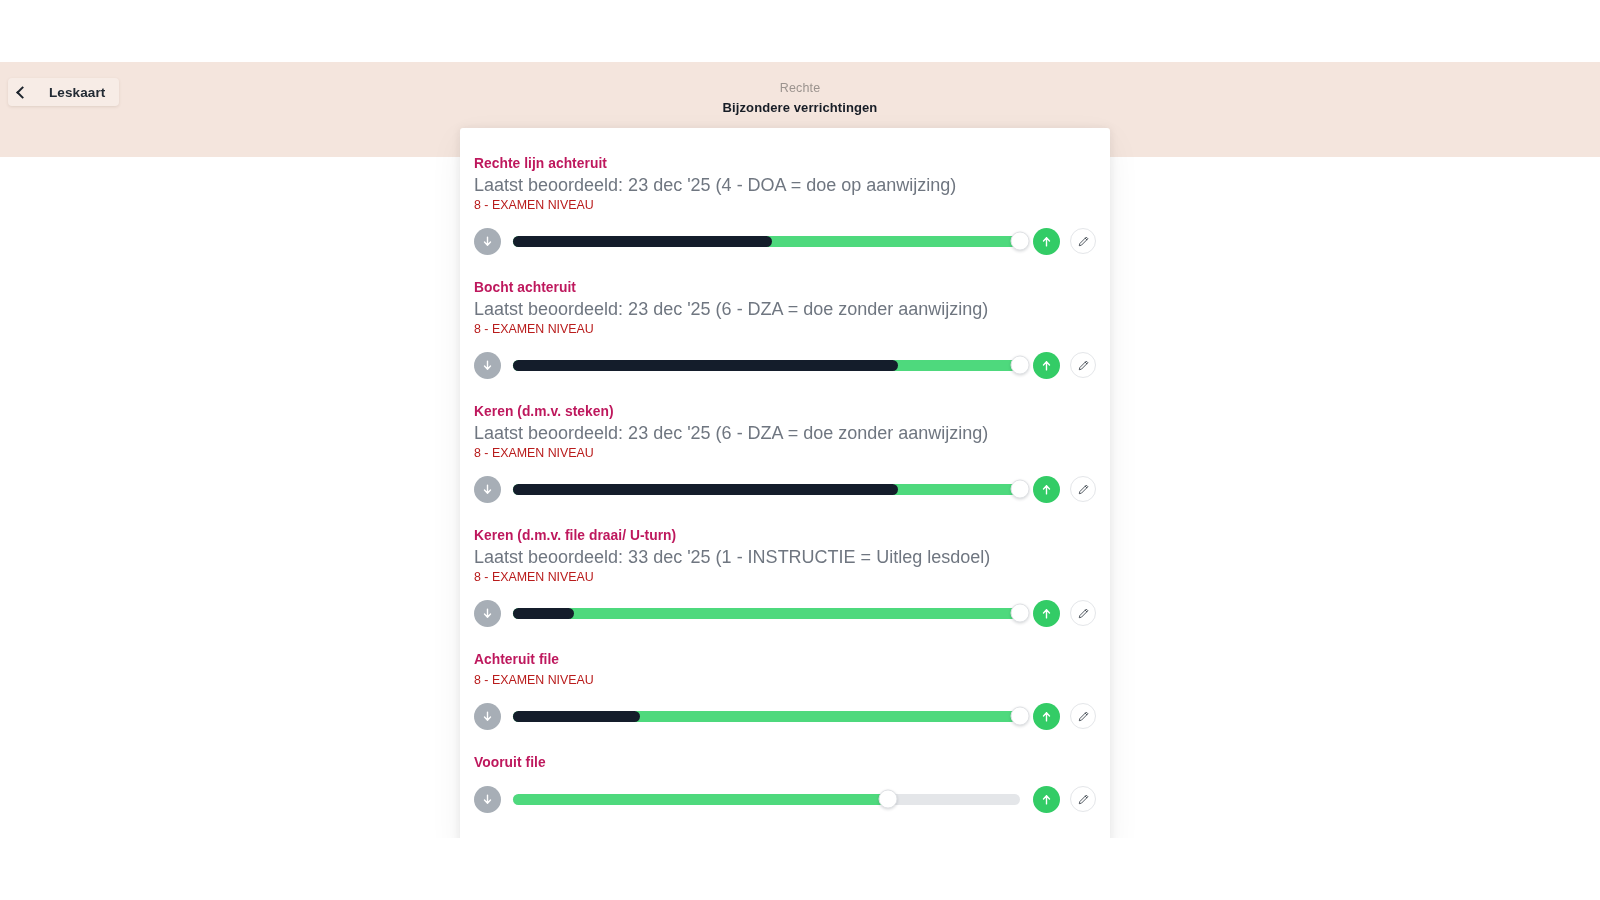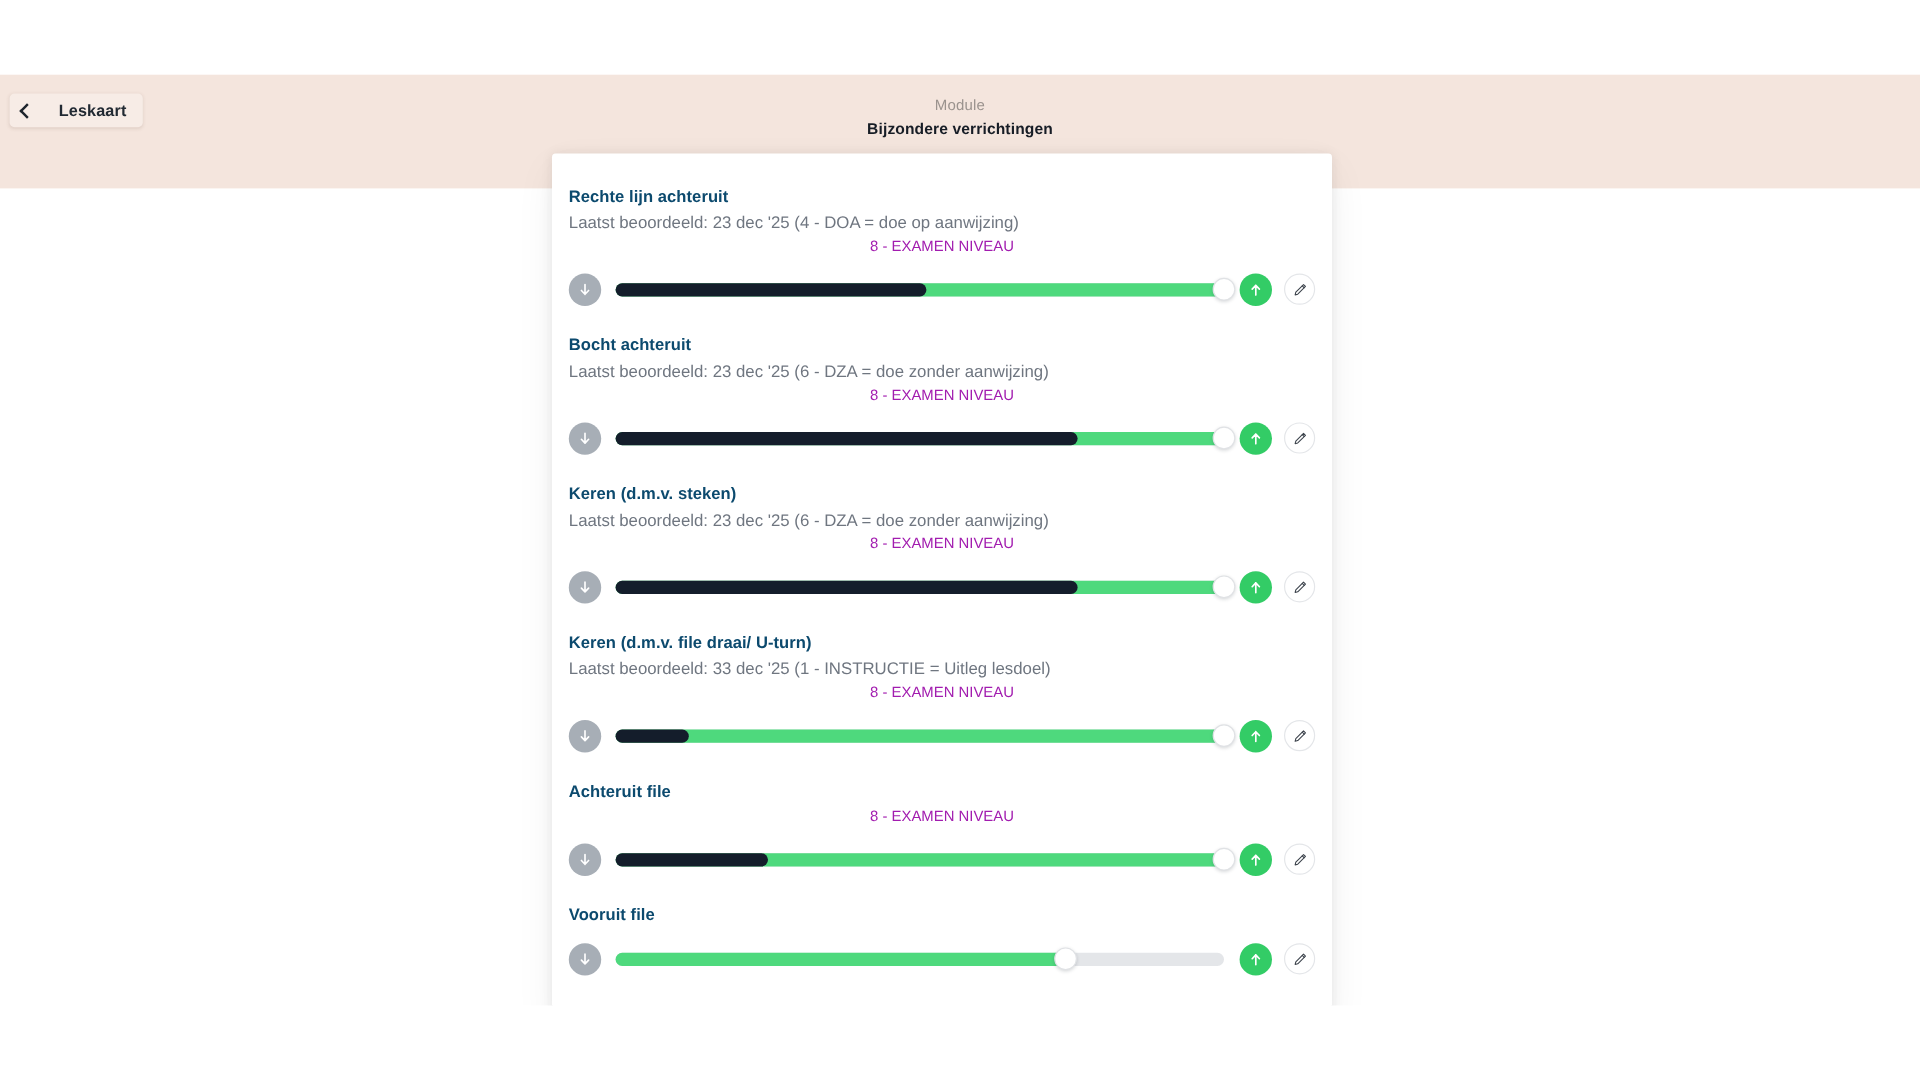--- a/index.html
+++ b/index.html
@@ -117,40 +117,39 @@
   .skill-list { display: block; }
 
   .skill-item {
     padding: 12px 14px 10px 14px;
     position: relative;
   }
 
   .skill-title {
     font-size: 13.8px;
     font-weight: 700;
-    color: #0c4a6e;
+    color: #be185d;
     line-height: 20px;
     letter-spacing: .05px;
   }
 
   .skill-meta {
-    font-size: 14px;
+    font-size: 18px;
     color: #6f7680;
     line-height: 19px;
     margin-top: 2px;
     font-weight: 400;
   }
 
   .skill-level {
     font-size: 12.4px;
-    color: #a21caf;
+    color: #b91c1c;
     line-height: 19px;
     margin-top: 1px;
     font-weight: 400;
-    text-align: center;
   }
 
   
   .slider-row {
     display: flex;
     align-items: center;
     margin-top: 11px;
     height: 30px;
   }
 
@@ -236,21 +235,21 @@
   <div class="viewport">
 
     <div class="header-band">
 
       <button class="back-button">
         <span class="back-chevron"></span>
         <span class="back-label">Leskaart</span>
       </button>
 
       <div class="header-center">
-        <div class="header-module">Module</div>
+        <div class="header-module">Rechte</div>
         <div class="header-title">Bijzondere verrichtingen</div>
       </div>
     </div>
 
     <div class="content-card">
       <div class="skill-list" id="skill-list">
           <div class="skill-item">
             <div class="skill-title">Rechte lijn achteruit</div>
             <div class="skill-meta">Laatst beoordeeld: 23 dec '25 (4 - DOA = doe op aanwijzing)</div>
             <div class="skill-level">8 - EXAMEN NIVEAU</div>

